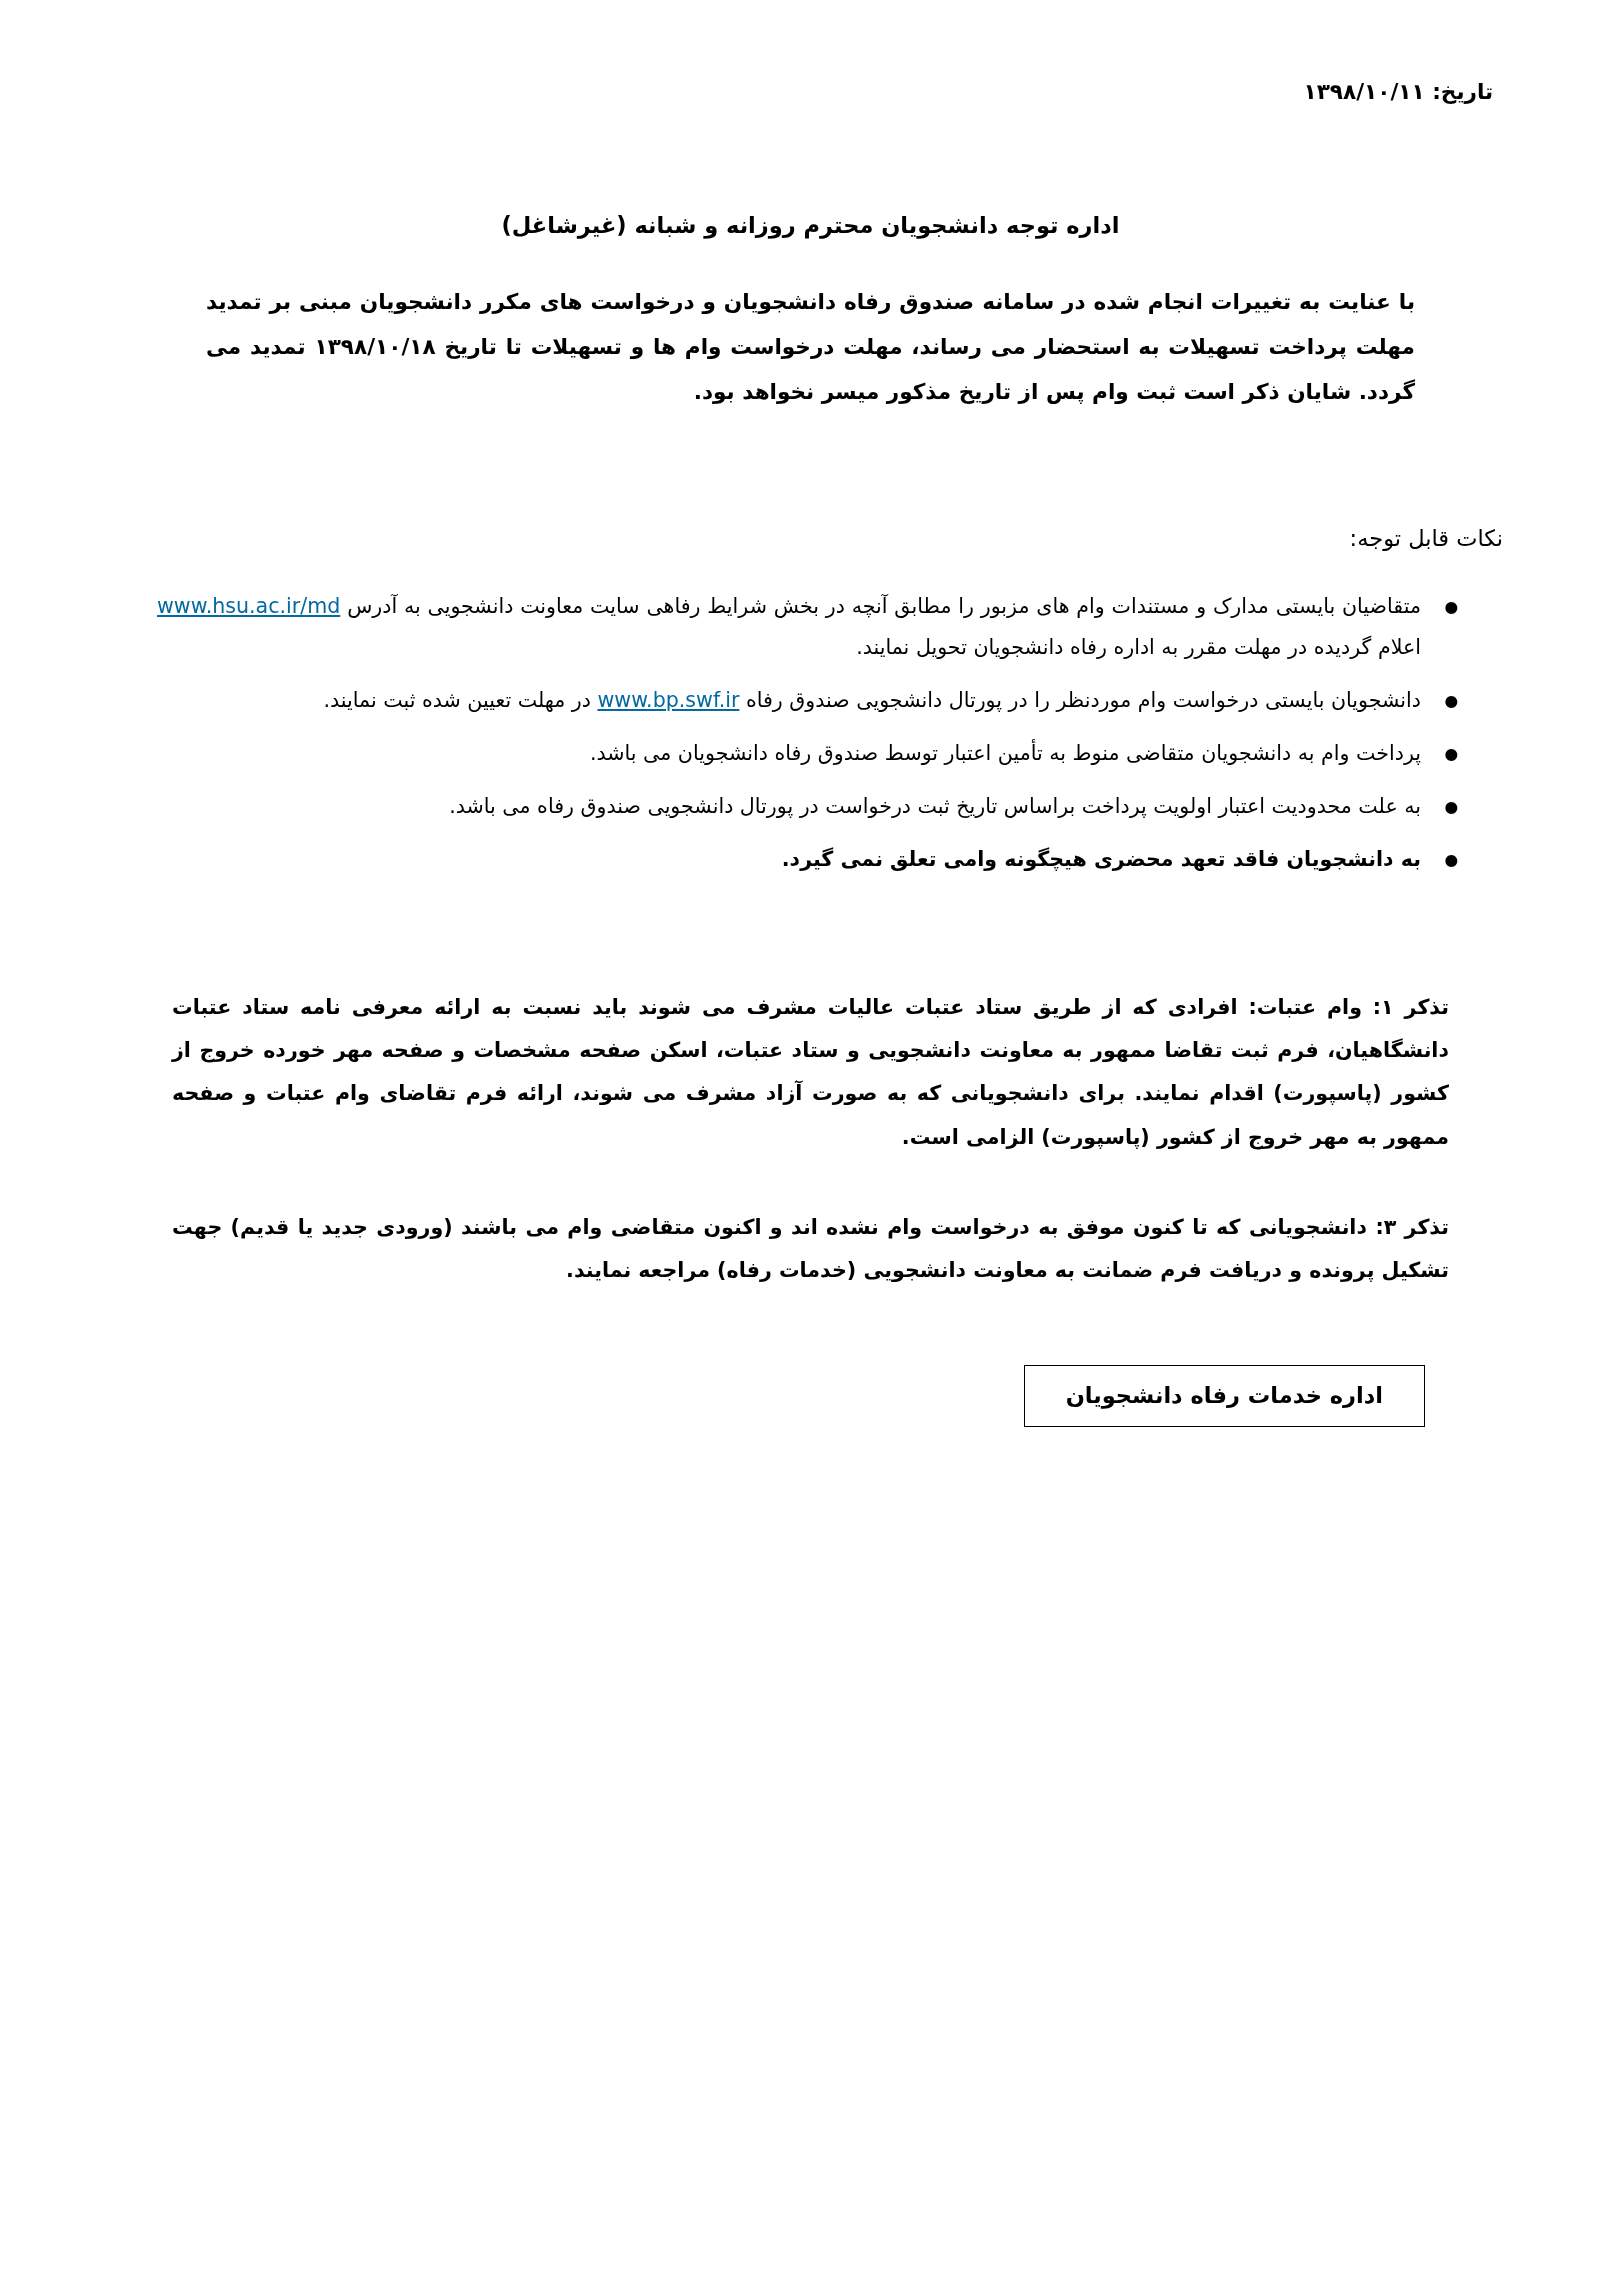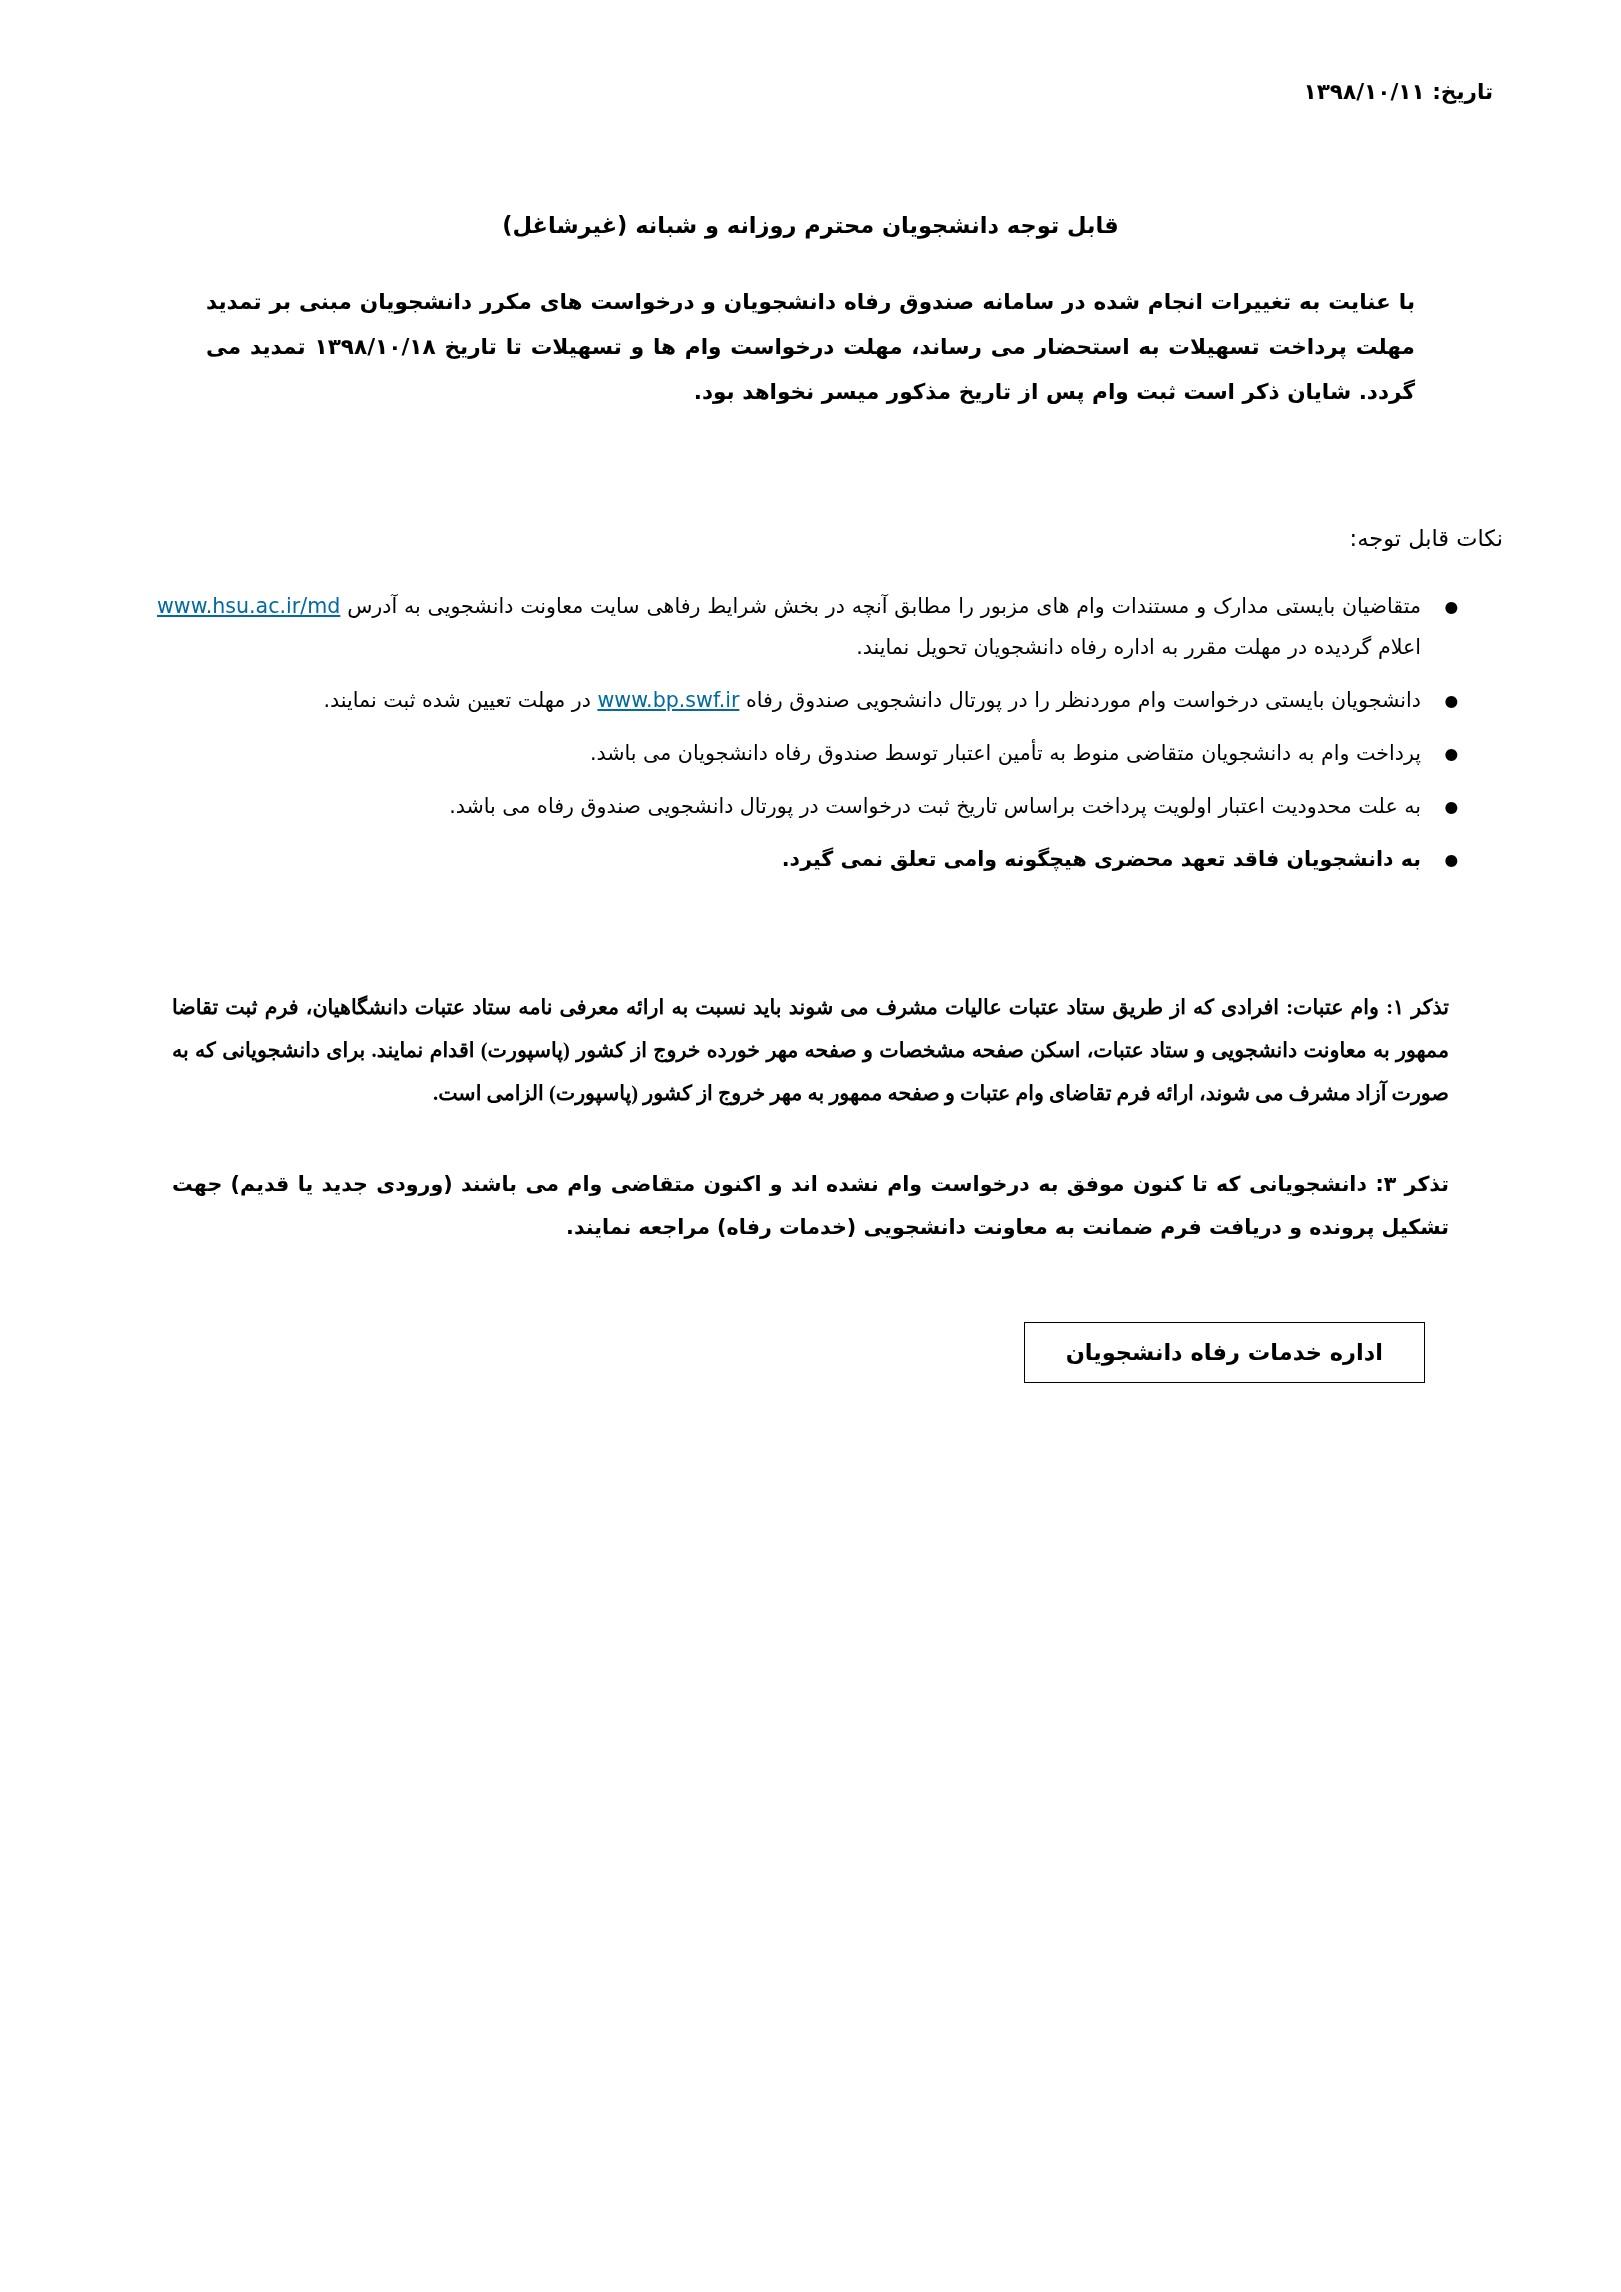--- a/index.html
+++ b/index.html
@@ -87,21 +87,21 @@
     unicode-bidi: embed;
     display: inline-block;
   }
   .tazakor {
     font-size: 20.6px;
     font-weight: bold;
     line-height: 2.1;
     text-align: justify;
     padding: 0 54px 0 54px;
   }
-  .tazakor.first { margin-top: 106px; font-family: Liberation Serif, serif; }
+  .tazakor.first { margin-top: 106px; }
   .tazakor.second { margin-top: 47px; }
   .tazakor.third { margin-top: 47px; }
   .signature-wrap {
     margin-top: 73px;
     padding-right: 78px;
   }
   .signature-box {
     display: inline-block;
     border: 1px solid #000;
     padding: 15.7px 41px 17.6px 41px;
@@ -111,21 +111,21 @@
   }
 </style>
 </head>
 <body>
 
 <div class="page">
 
   <div class="date-line">تاریخ: ۱۳۹۸/۱۰/۱۱</div>
 
 
-  <div class="addressee">قابل توجه دانشجویان محترم روزانه و شبانه (غیرشاغل)</div>
+  <div class="addressee">اداره توجه دانشجویان محترم روزانه و شبانه (غیرشاغل)</div>
 
   <p class="intro">با عنایت به تغییرات انجام شده در سامانه صندوق رفاه دانشجویان و درخواست های مکرر دانشجویان مبنی بر تمدید مهلت پرداخت تسهیلات به استحضار می رساند، مهلت درخواست وام ها و تسهیلات تا تاریخ ۱۳۹۸/۱۰/۱۸ تمدید می گردد. شایان ذکر است ثبت وام پس از تاریخ مذکور میسر نخواهد بود.</p>
 
   <div class="notes-heading">نکات قابل توجه:</div>
 
   <ul class="notes">
     <li>
       <span>متقاضیان بایستی مدارک و مستندات وام های مزبور را مطابق آنچه در بخش شرایط رفاهی سایت معاونت دانشجویی به آدرس </span><a class="link" href="#">www.hsu.ac.ir/md</a><span> اعلام گردیده در مهلت مقرر به اداره رفاه دانشجویان تحویل نمایند.</span>
     </li>
     <li>

